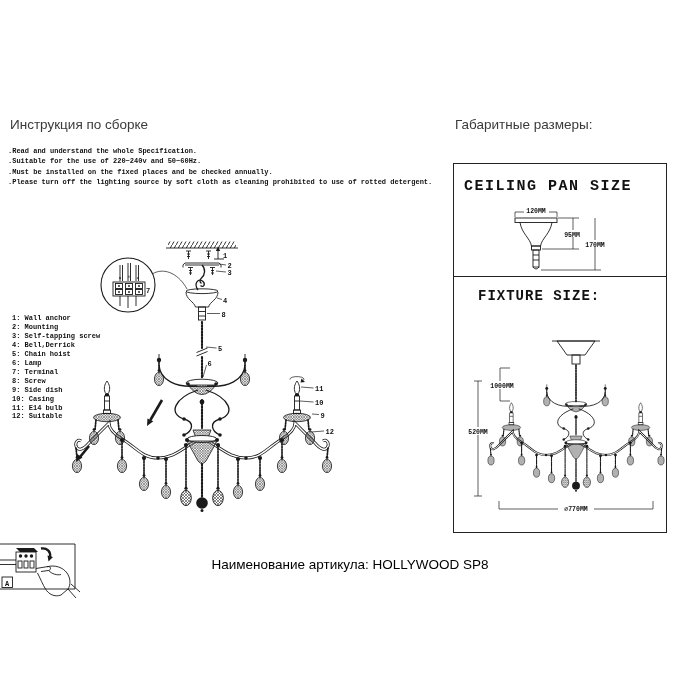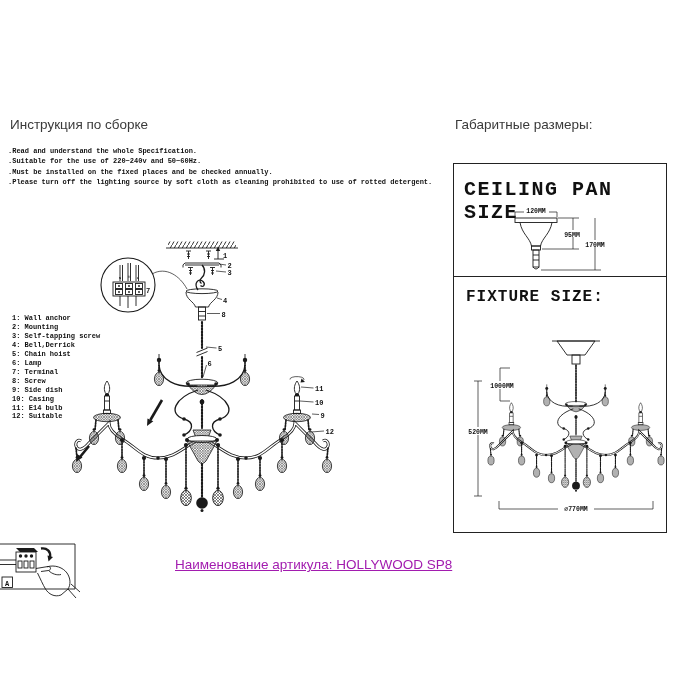--- a/index.html
+++ b/index.html
@@ -4,23 +4,23 @@
 <style>
   html,body{margin:0;padding:0;}
   body{width:700px;height:700px;position:relative;background:#fff;overflow:hidden;
        font-family:"Liberation Sans",sans-serif;color:#222;}
   .abs{position:absolute;}
   .mono{font-family:"Liberation Mono",monospace;font-weight:bold;color:#111;}
   .rutitle{font-size:13.5px;color:#3a3a3a;}
   .safety{font-size:7px;line-height:10.35px;white-space:nowrap;}
   .parts{font-size:7px;line-height:8.95px;white-space:nowrap;}
   .rbox{border:1.4px solid #222;}
-  .boxtitle{font-size:20px;letter-spacing:1.5px;}
-  .boxtitle2{font-size:16px;letter-spacing:1px;}
-  .footer{font-size:13.5px;color:#a21caf;text-decoration:underline;}
+  .boxtitle{font-size:15px;letter-spacing:1.5px;}
+  .boxtitle2{font-size:14px;letter-spacing:1px;margin-left:12px;}
+  .footer{font-size:13.5px;color:#000000;text-align:center;}
   svg{display:block;}
   svg text{font-family:"Liberation Mono",monospace;font-weight:bold;fill:#111;}
   .s{stroke:#1a1a1a;stroke-width:0.9;fill:none;}
   .s2{stroke:#1a1a1a;stroke-width:1.3;fill:none;}
   .ldr{stroke:#1a1a1a;stroke-width:0.7;fill:none;}
   .fillb{fill:#1a1a1a;stroke:none;}
   .xhf{fill:url(#xh);stroke:#1a1a1a;stroke-width:0.8;}
   .whitebg{fill:#fff;stroke:none;}
   .bead{stroke:#1a1a1a;stroke-width:2.1;stroke-dasharray:1.6 1.5;stroke-linecap:round;fill:none;}
   .bead2{stroke:#1a1a1a;stroke-width:1.7;stroke-dasharray:1.4 1.3;stroke-linecap:round;fill:none;}

